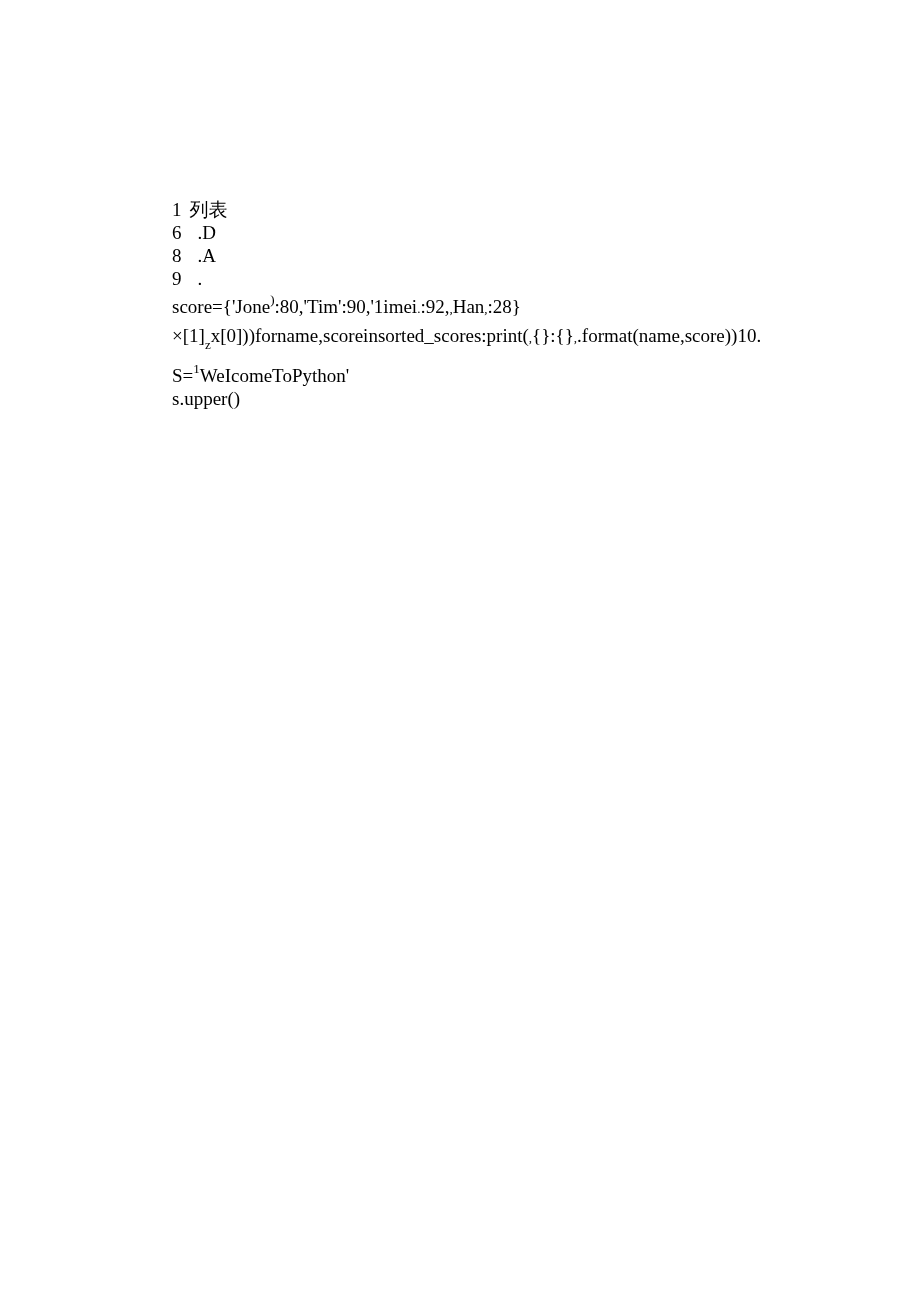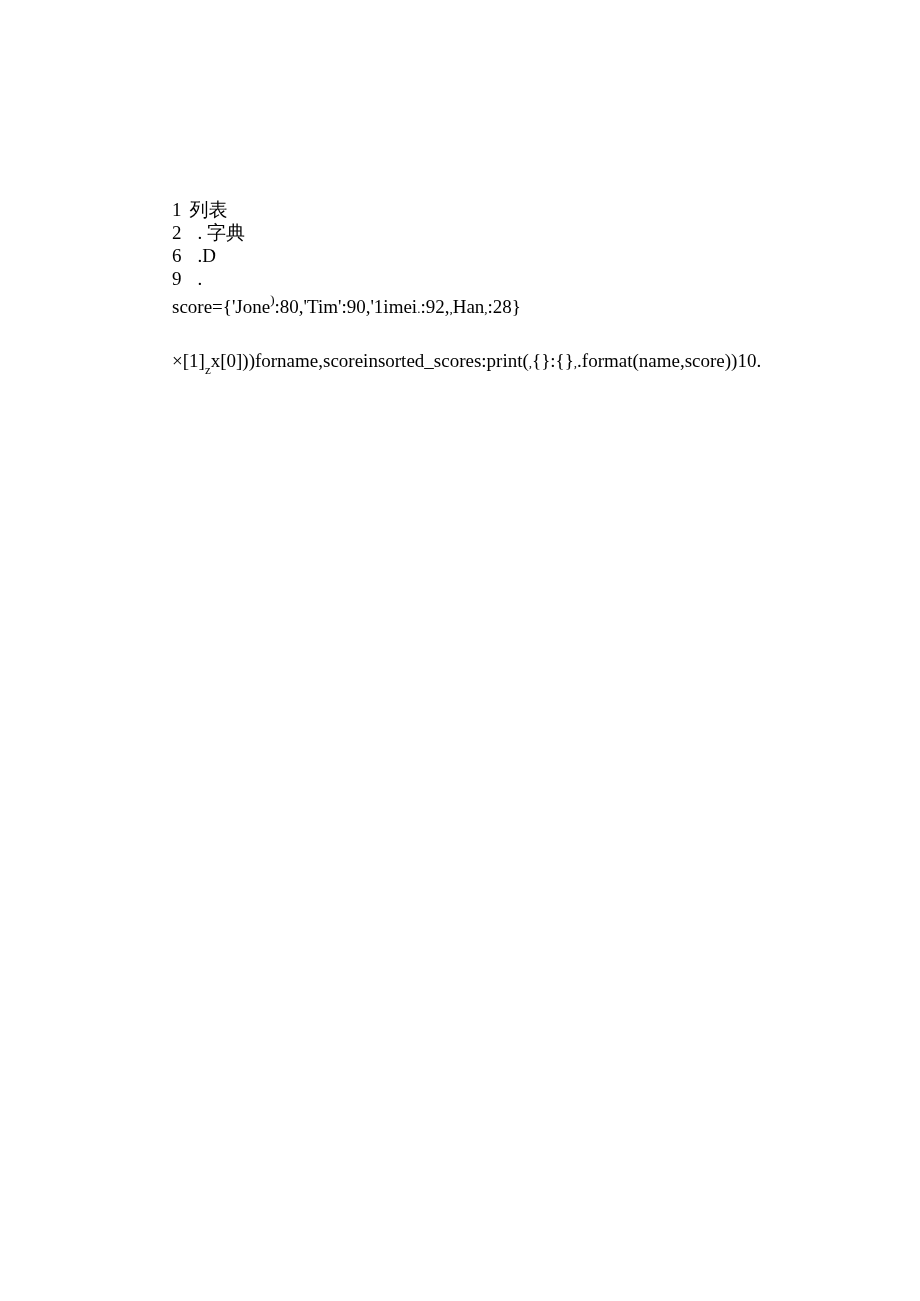--- a/index.html
+++ b/index.html
@@ -16,23 +16,22 @@
       color: #000000;
       padding-top: 198px;
       padding-left: 172px;
       padding-right: 80px;
     }
     .line {
       line-height: 23px;
       white-space: nowrap;
     }
     .wrap-line {
-      line-height: 21px;
+      line-height: 32px;
       white-space: normal;
-      margin-top: 30px;
     }
     .num {
       display: inline-block;
     }
     .gap1 {
       display: inline-block;
       width: 8px;
     }
     .gap2 {
       display: inline-block;
@@ -59,27 +58,33 @@
     }
   </style>
 </head>
 <body>
 
 <div class="content">
   <div class="line">
     <span class="num">1</span><span class="gap1"></span><span>列表</span>
   </div>
   <div class="line">
-    <span class="num">2</span><span class="gap2"></span><span>. 字典</span>
+    <span class="num">6</span><span class="gap2"></span><span>.D</span>
   </div>
   <div class="line">
-    <span class="num">6</span><span class="gap2"></span><span>.D</span>
+    <span class="num">8</span><span class="gap2"></span><span>.A</span>
   </div>
   <div class="line">
     <span class="num">9</span><span class="gap2"></span><span>.</span>
   </div>
   <div class="line">
     <span>score={'Jone</span><span class="sup">)</span><span>:80,'Tim':90,'1imei</span><span class="tiny">.</span><span>:92,</span><span class="tiny">,</span><span>Han</span><span class="tiny">,</span><span>:28}</span>
   </div>
   <div class="wrap-line">
     <span>×[1]</span><span class="sub">z</span><span>x[0]))forname,scoreinsorted_scores:print(</span><span class="tiny">,</span><span>{}:{}</span><span class="tiny">,</span><span>.format(name,score))10.</span>
   </div>
+  <div class="line">
+    <span>S=</span><span class="sup">1</span><span>WeIcomeToPython'</span>
+  </div>
+  <div class="line">
+    <span>s.upper()</span>
+  </div>
 </div>
 
 </body></html>

